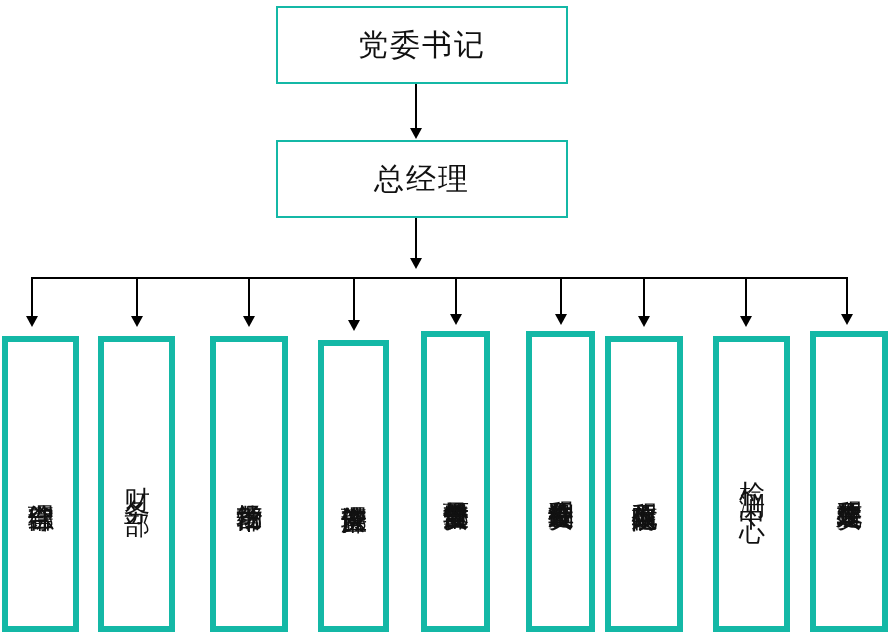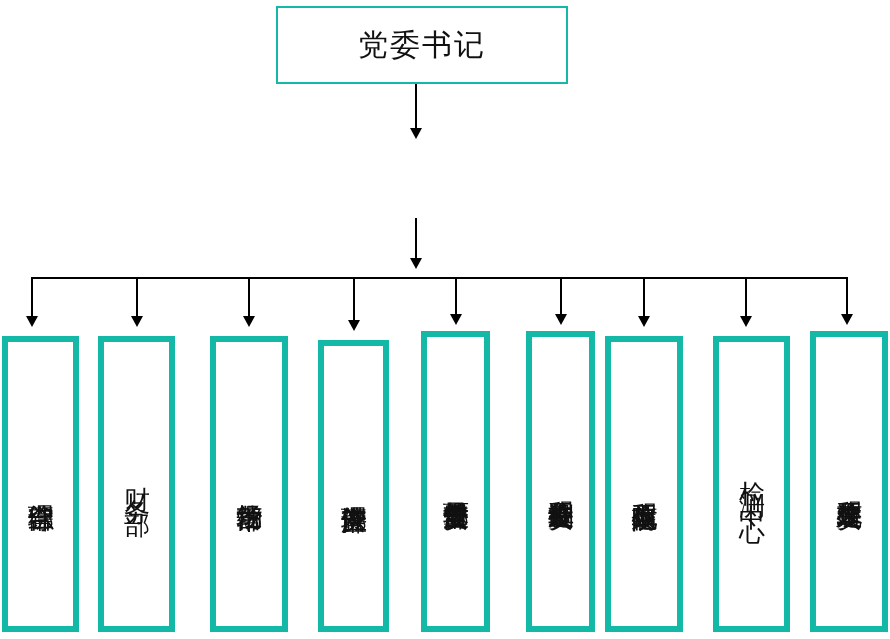--- a/index.html
+++ b/index.html
@@ -73,20 +73,23 @@
 
 <div id="chart-root">
 
   <div class="node-box top-level" style="left:276px; top:6px; width:292px; height:78px;">
     <span class="node-label-h">党委书记</span>
   </div>
 
   <div class="connector-v" style="left:415px; top:84px; height:46px;"></div>
   <div class="arrow-head" style="left:410px; top:128px;"></div>
 
+  <div class="node-box top-level" style="left:276px; top:140px; width:292px; height:78px;">
+    <span class="node-label-h">总经理</span>
+  </div>
 
   <div class="connector-v" style="left:415px; top:218px; height:44px;"></div>
   <div class="arrow-head" style="left:410px; top:258px;"></div>
 
   <div class="connector-h" style="left:31px; top:277px; width:816px;"></div>
 
   <div class="connector-v" style="left:31px; top:277px; height:42px;"></div>
   <div class="arrow-head" style="left:26px; top:316px;"></div>
 
   <div class="connector-v" style="left:136px; top:277px; height:42px;"></div>

